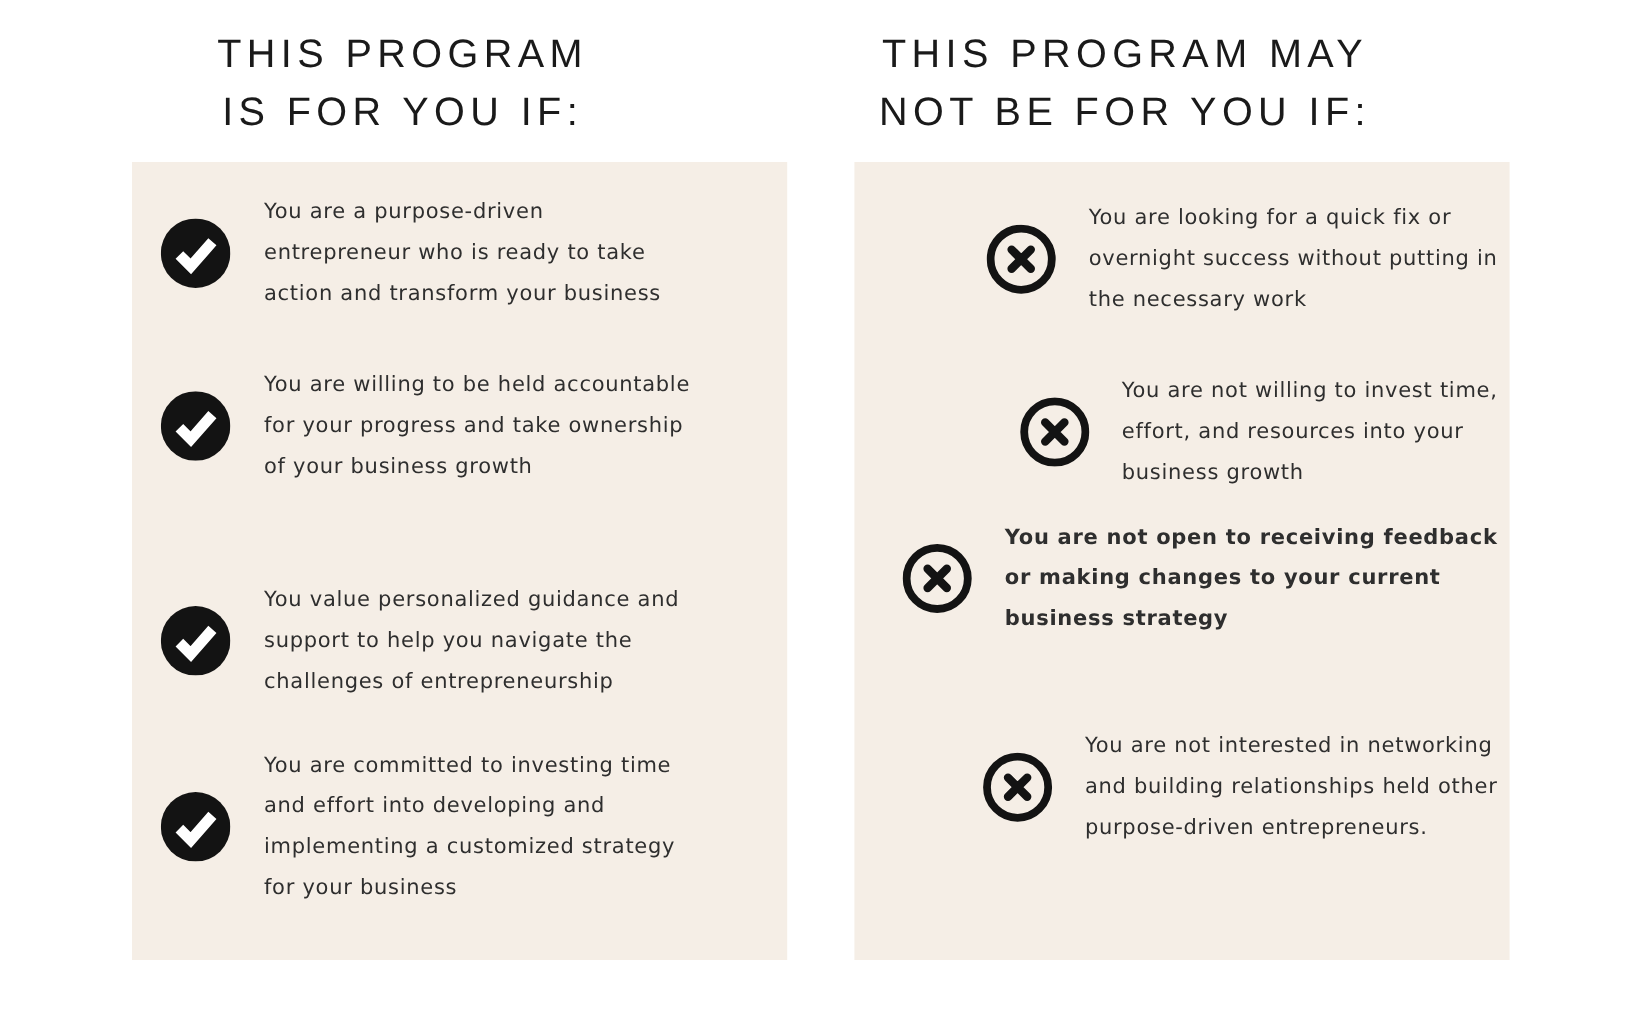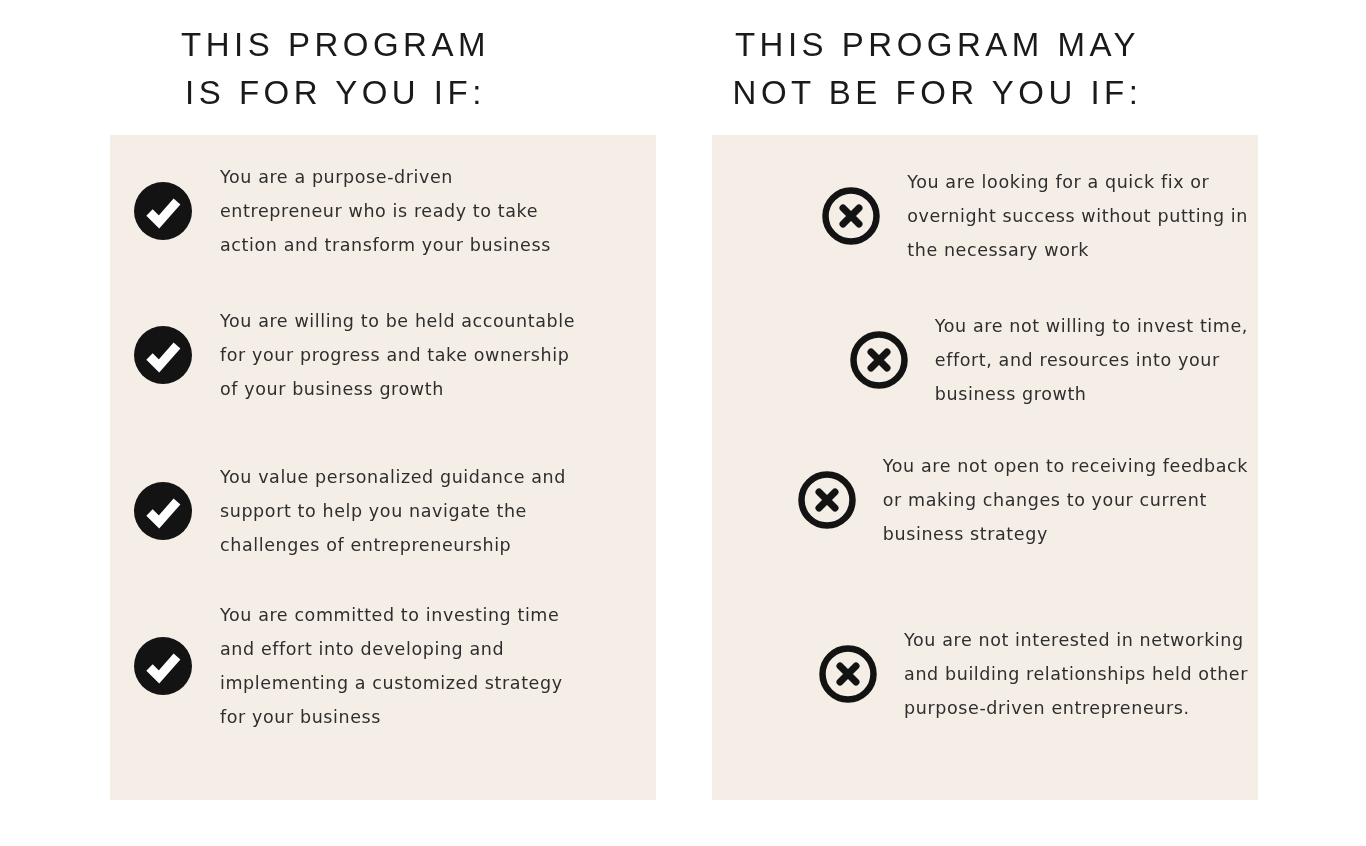--- a/index.html
+++ b/index.html
@@ -47,25 +47,25 @@
   }
   .panel-left  { padding: 25px 14px 0 24px; }
   .panel-right { padding: 30px 10px 0 16px; }
   .item {
     display: flex;
     align-items: center;
   }
   .panel-left  .item { gap: 28px; }
   .panel-right .item { gap: 27px; justify-content: flex-end; }
   .panel-left  .item:nth-child(1) { margin-bottom: 42px; }
-  .panel-left  .item:nth-child(2) { margin-bottom: 54px; }
+  .panel-left  .item:nth-child(2) { margin-bottom: 77px; }
   .panel-left  .item:nth-child(3) { margin-bottom: 36px; }
   .panel-right .item:nth-child(1) { margin-bottom: 42px; }
-  .panel-right .item:nth-child(2) { margin-bottom: 38px; }
-  .panel-right .item:nth-child(3) { margin-bottom: 72px; }
+  .panel-right .item:nth-child(2) { margin-bottom: 20px; }
+  .panel-right .item:nth-child(3) { margin-bottom: 72px; font-weight: bold; }
   .icon {
     flex: 0 0 58px;
     width: 58px;
     height: 58px;
     color: var(--icon-color);
   }
   .icon svg { display: block; width: 58px; height: 58px; }
   .check-mark { stroke: var(--check-mark); }
   .item-text {
     white-space: pre-line;

